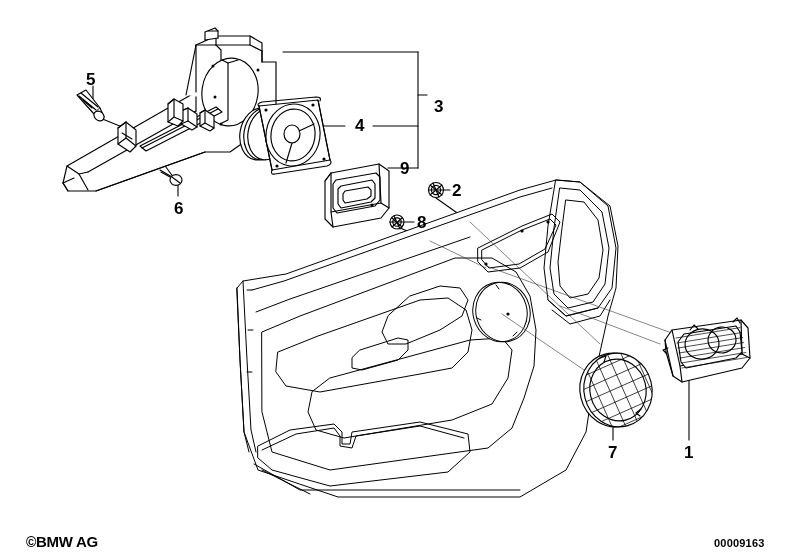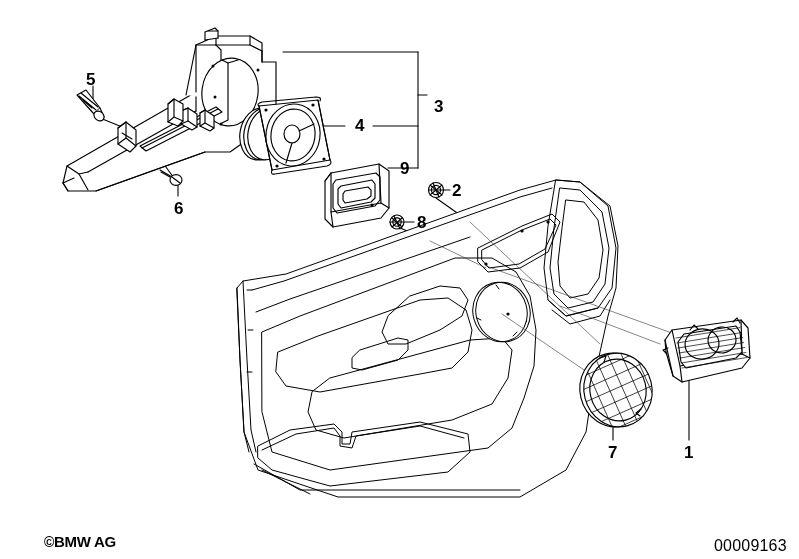--- a/index.html
+++ b/index.html
@@ -2,24 +2,24 @@
 <html><head>
 <meta charset="utf-8">
 <style>
   html,body{margin:0;padding:0;background:#ffffff;}
   body{width:799px;height:559px;overflow:hidden;
        font-family:"Liberation Sans","DejaVu Sans",sans-serif;color:#000;}
   #sheet{position:relative;width:799px;height:559px;background:#fff;}
   #art{position:absolute;left:0;top:0;width:799px;height:559px;}
   .callout{position:absolute;font-weight:bold;font-size:17px;line-height:17px;
            color:#000;letter-spacing:0px;}
-  #footer-left{position:absolute;left:44px;top:533px;font-size:15px;font-weight:bold;
+  #footer-left{position:absolute;left:26px;top:533px;font-size:15px;font-weight:bold;
                letter-spacing:-0.3px;}
-  #footer-right{position:absolute;left:714px;top:537px;font-size:16px;
-                letter-spacing:0.2px;font-weight:normal;}
+  #footer-right{position:absolute;left:714px;top:537px;font-size:11px;
+                letter-spacing:0.2px;font-weight:bold;}
   .cpy{font-size:14px;}
 </style>
 </head>
 <body>
 
 <div id="sheet">
 
   <svg id="art" viewBox="0 0 799 559">
     <defs>
       <clipPath id="meshRoundClip">

